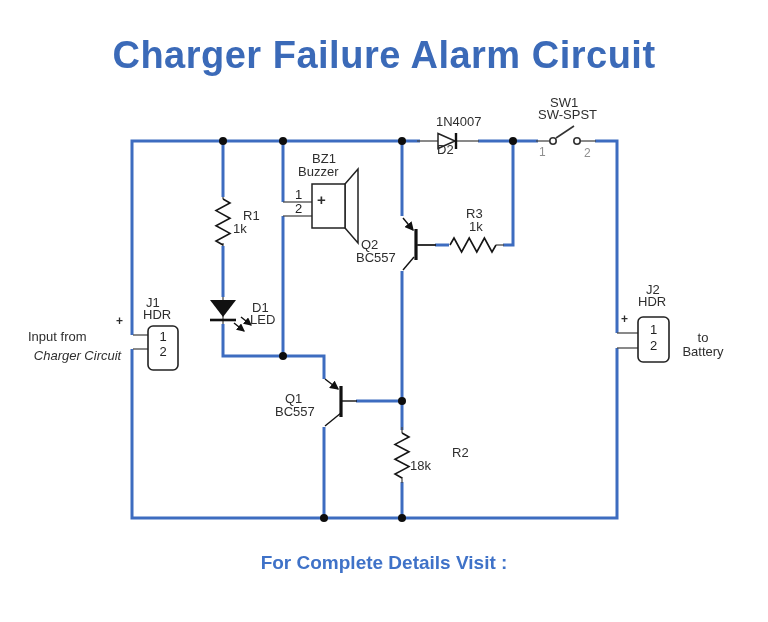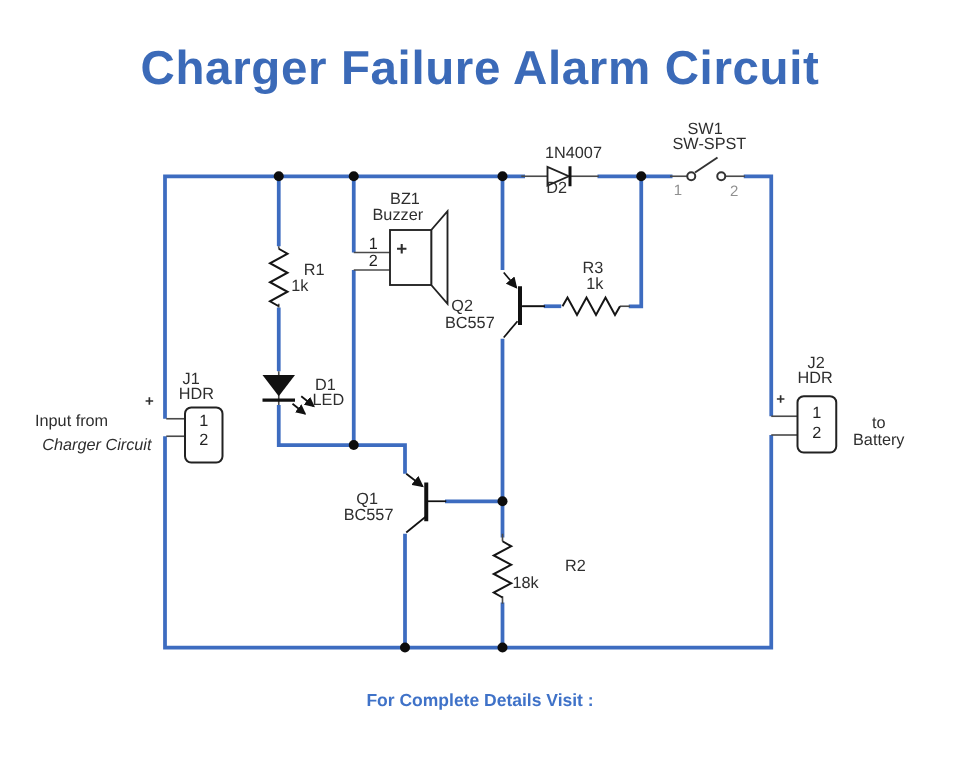--- a/index.html
+++ b/index.html
@@ -13,21 +13,21 @@
     font-size:38px;font-weight:bold;color:#3b6ab8;letter-spacing:.5px;
   }
   .lbl{
     position:absolute;font-size:13px;color:#2e2e2e;line-height:1.05;white-space:nowrap;
   }
   .pin-digit{font-size:13px;color:#222;}
   .sw-digit{font-size:12px;color:#8f8f8f;}
   .boxnum{position:absolute;text-align:center;font-size:13px;color:#222;}
   .footer1{
     position:absolute;left:0;right:0;top:552px;text-align:center;
-    font-size:14px;font-weight:bold;color:#3f72c8;
+    font-size:19px;font-weight:bold;color:#3f72c8;
   }
   .footer2{
     position:absolute;left:0;right:0;top:569px;text-align:center;
     font-size:28px;font-weight:bold;color:#7c7c7c;letter-spacing:1px;
   }
 </style>
 </head>
 <body>
 
 <div class="stage">

